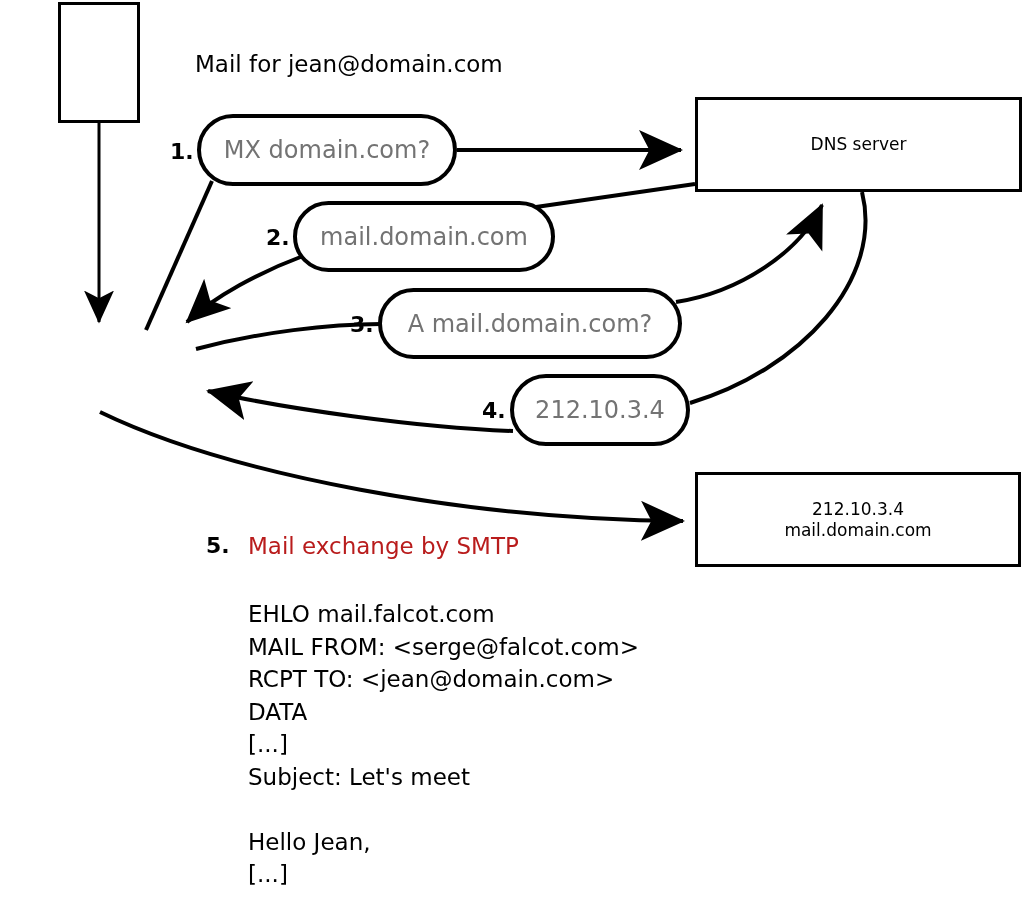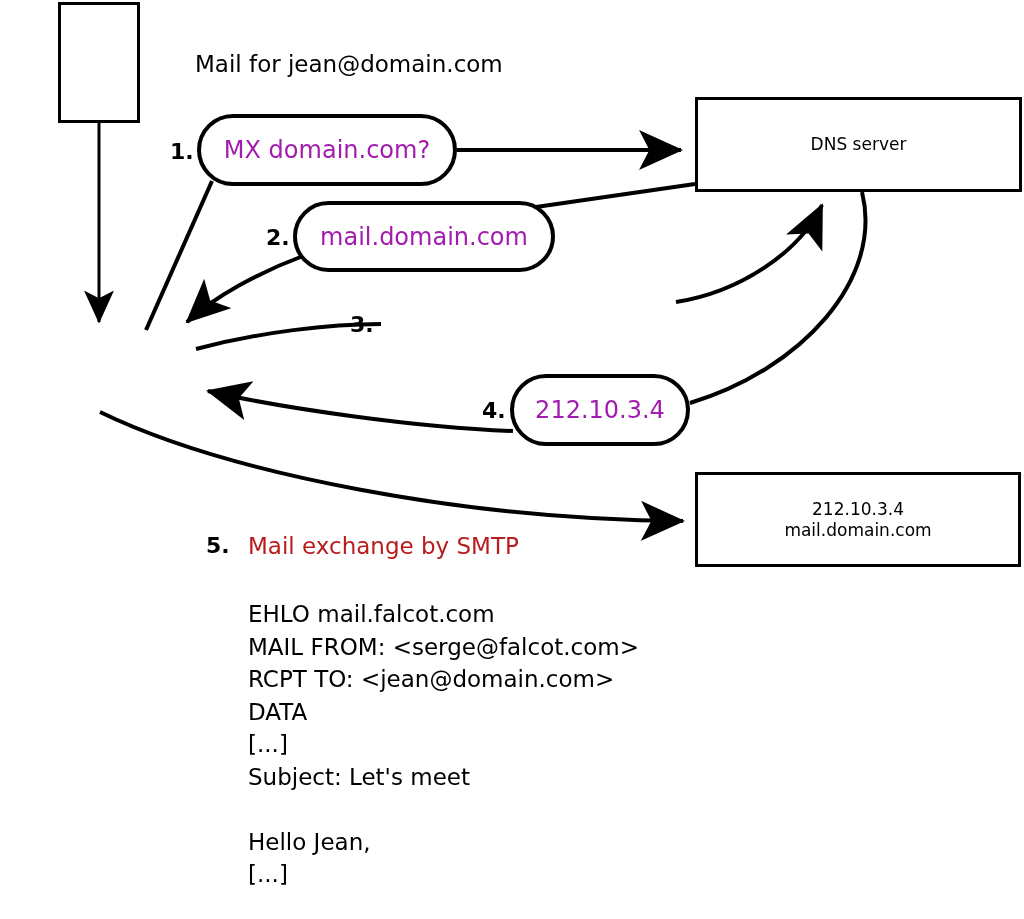--- a/index.html
+++ b/index.html
@@ -44,21 +44,21 @@
   .pill {
     position: absolute;
     box-sizing: border-box;
     border: 4px solid #000;
     border-radius: 999px;
     background: #fff;
     display: flex;
     align-items: center;
     justify-content: center;
     font-size: 24px;
-    color: #a21caf;
+    color: #737373;
     white-space: nowrap;
     padding: 0 16px;
   }
   .step-num {
     position: absolute;
     font-size: 22px;
     font-weight: bold;
     color: #000;
     white-space: nowrap;
   }
@@ -139,20 +139,23 @@
   <div class="pill" style="left:197px; top:114px; width:260px; height:72px;">
     <span>MX domain.com?</span>
   </div>
   <div class="step-num" style="left:170px; top:139px;">1.</div>
 
   <div class="pill" style="left:293px; top:201px; width:262px; height:71px;">
     <span>mail.domain.com</span>
   </div>
   <div class="step-num" style="left:266px; top:225px;">2.</div>
 
+  <div class="pill" style="left:378px; top:288px; width:304px; height:71px;">
+    <span>A mail.domain.com?</span>
+  </div>
   <div class="step-num" style="left:350px; top:312px;">3.</div>
 
   <div class="pill" style="left:510px; top:374px; width:180px; height:72px;">
     <span>212.10.3.4</span>
   </div>
   <div class="step-num" style="left:482px; top:398px;">4.</div>
 
   <div class="step5-num" style="left:206px; top:533px;">5.</div>
   <div class="step5-label" style="left:248px; top:533px;">Mail exchange by SMTP</div>
 

